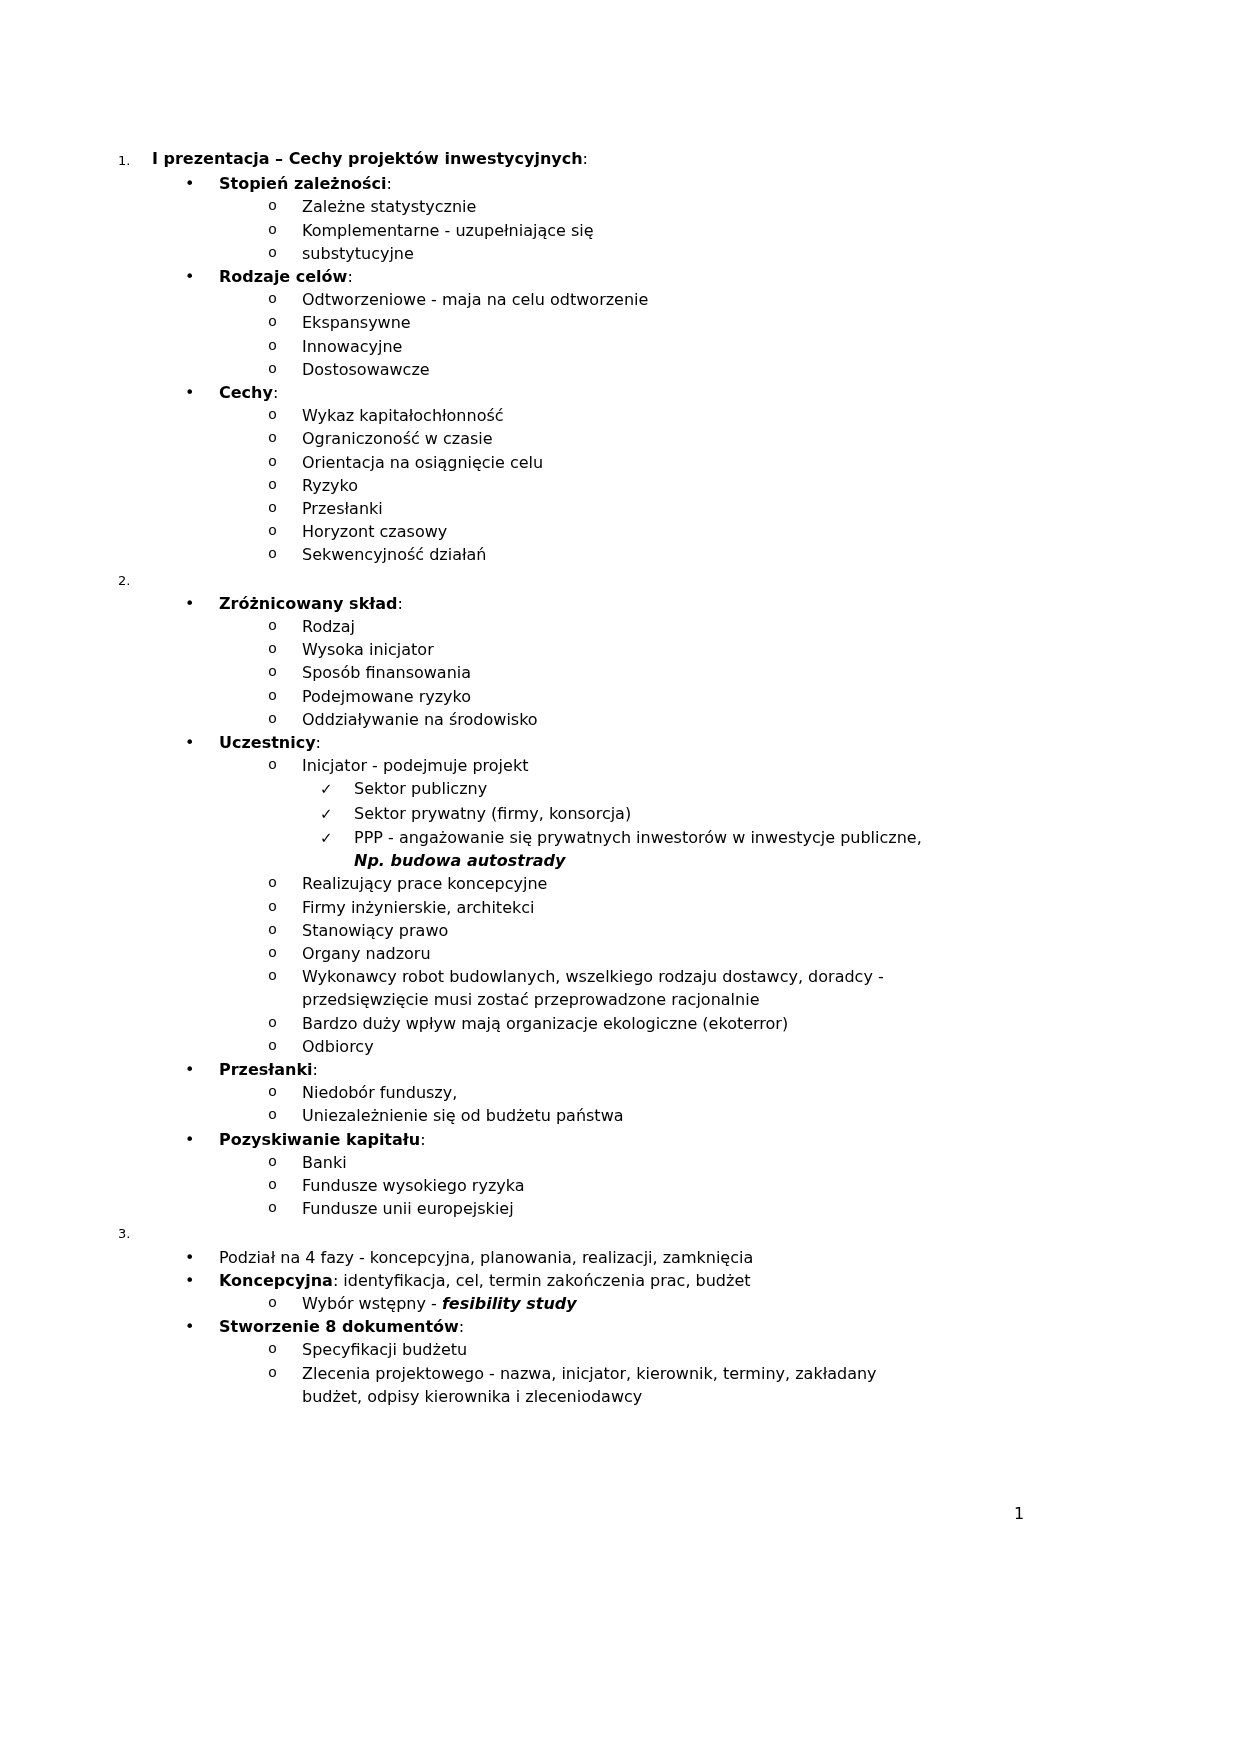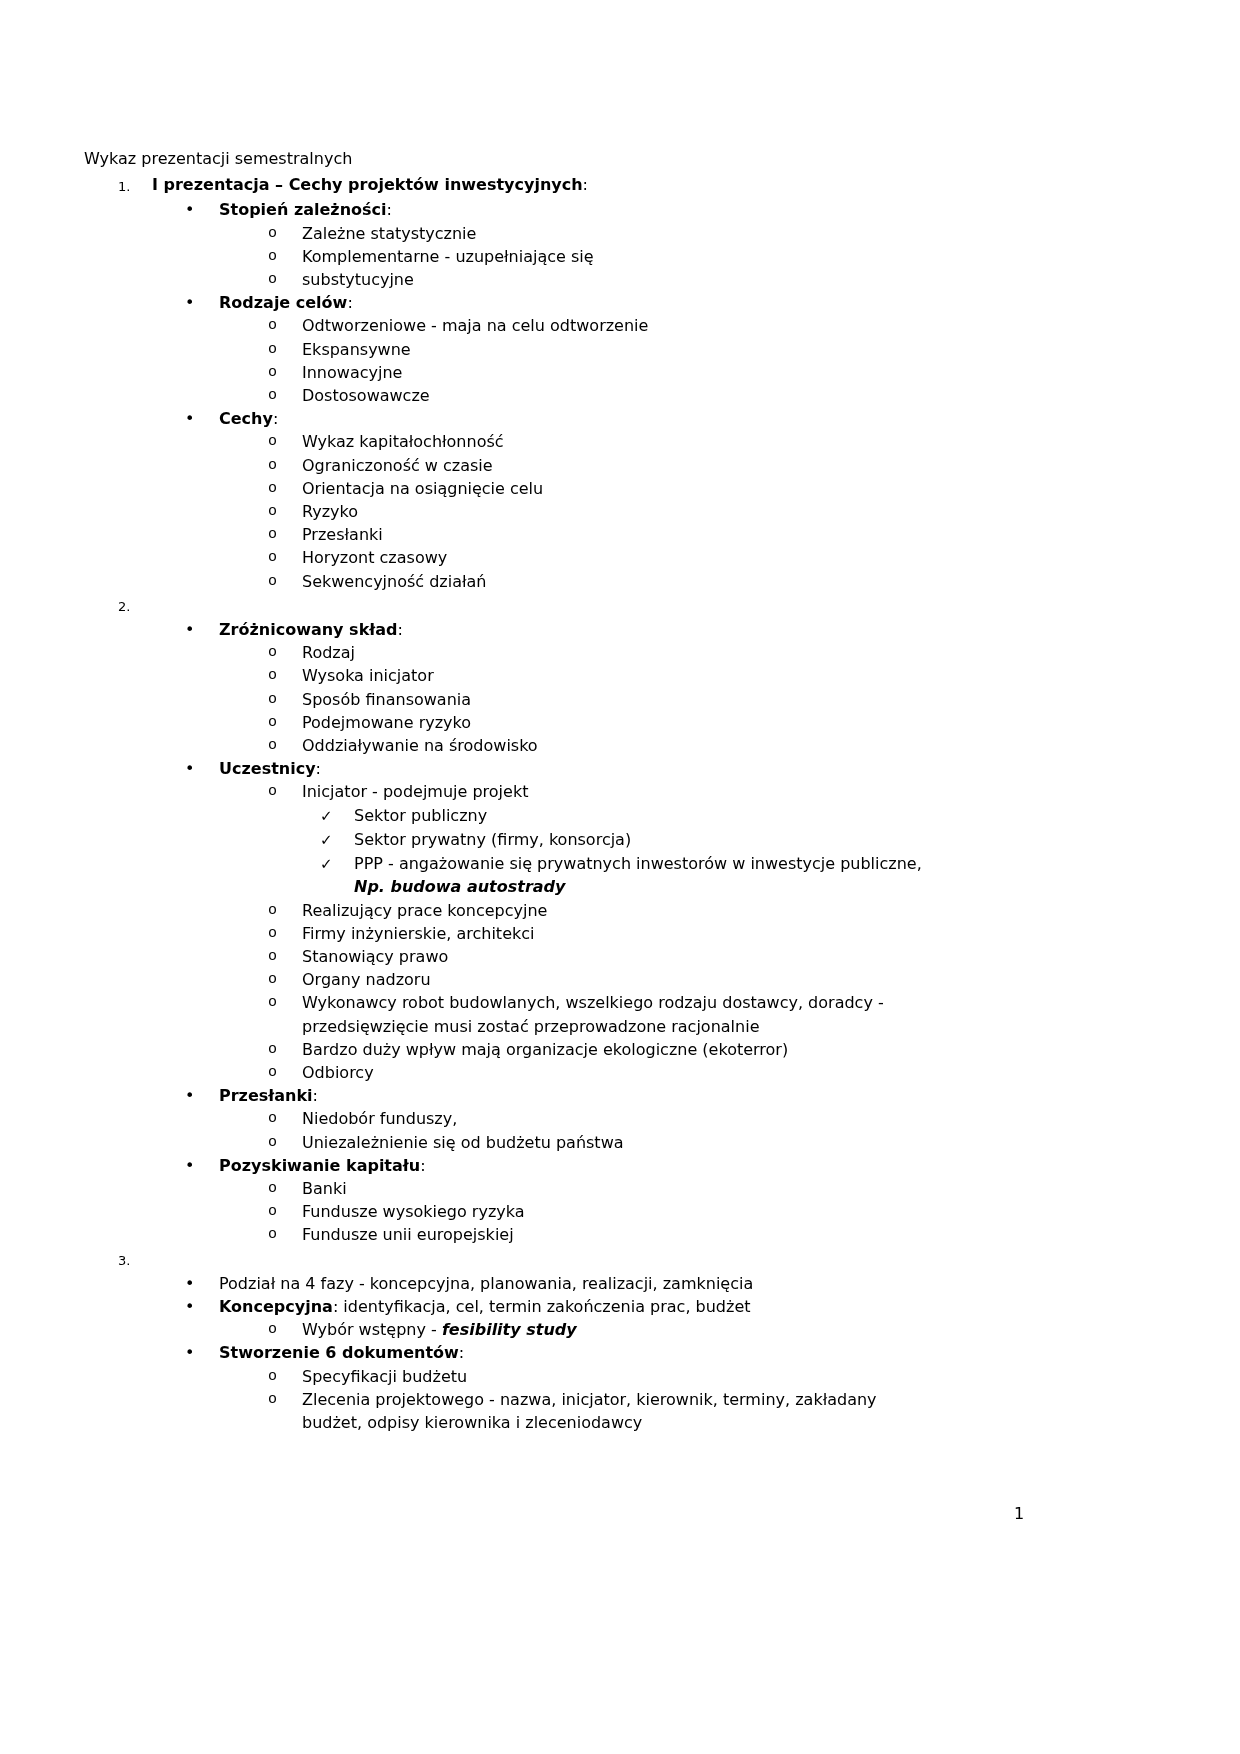--- a/index.html
+++ b/index.html
@@ -54,21 +54,20 @@
     position: absolute;
     left: 1014px;
     top: 1502px;
     line-height: 23px;
   }
 </style>
 </head>
 <body>
 
 <div class="page">
-  <div class="doc-title">Wykaz prezentacji semestralnych</div>
   <div id="list">
       <div class="line level-1">
         <span class="marker marker-number">1.</span>
         <span class="text"><span class="b">I prezentacja – Cechy projektów inwestycyjnych</span><span>:</span></span>
       </div>
       <div class="line level-2">
         <span class="marker marker-bullet">•</span>
         <span class="text"><span class="b">Stopień zależności</span><span>:</span></span>
       </div>
       <div class="line level-3">
@@ -250,21 +249,21 @@
       <div class="line level-2">
         <span class="marker marker-bullet">•</span>
         <span class="text"><span class="b">Koncepcyjna</span><span>: identyfikacja, cel, termin zakończenia prac, budżet</span></span>
       </div>
       <div class="line level-3">
         <span class="marker marker-o">o</span>
         <span class="text"><span>Wybór wstępny - </span><span class="b i">fesibility study</span></span>
       </div>
       <div class="line level-2">
         <span class="marker marker-bullet">•</span>
-        <span class="text"><span class="b">Stworzenie 6 dokumentów</span><span>:</span></span>
+        <span class="text"><span class="b">Stworzenie 8 dokumentów</span><span>:</span></span>
       </div>
       <div class="line level-3">
         <span class="marker marker-o">o</span>
         <span class="text"><span>Specyfikacji budżetu</span></span>
       </div>
       <div class="line level-3">
         <span class="marker marker-o">o</span>
         <span class="text"><span>Zlecenia projektowego - nazwa, inicjator, kierownik, terminy, zakładany
 budżet, odpisy kierownika i zleceniodawcy</span></span>
       </div>

